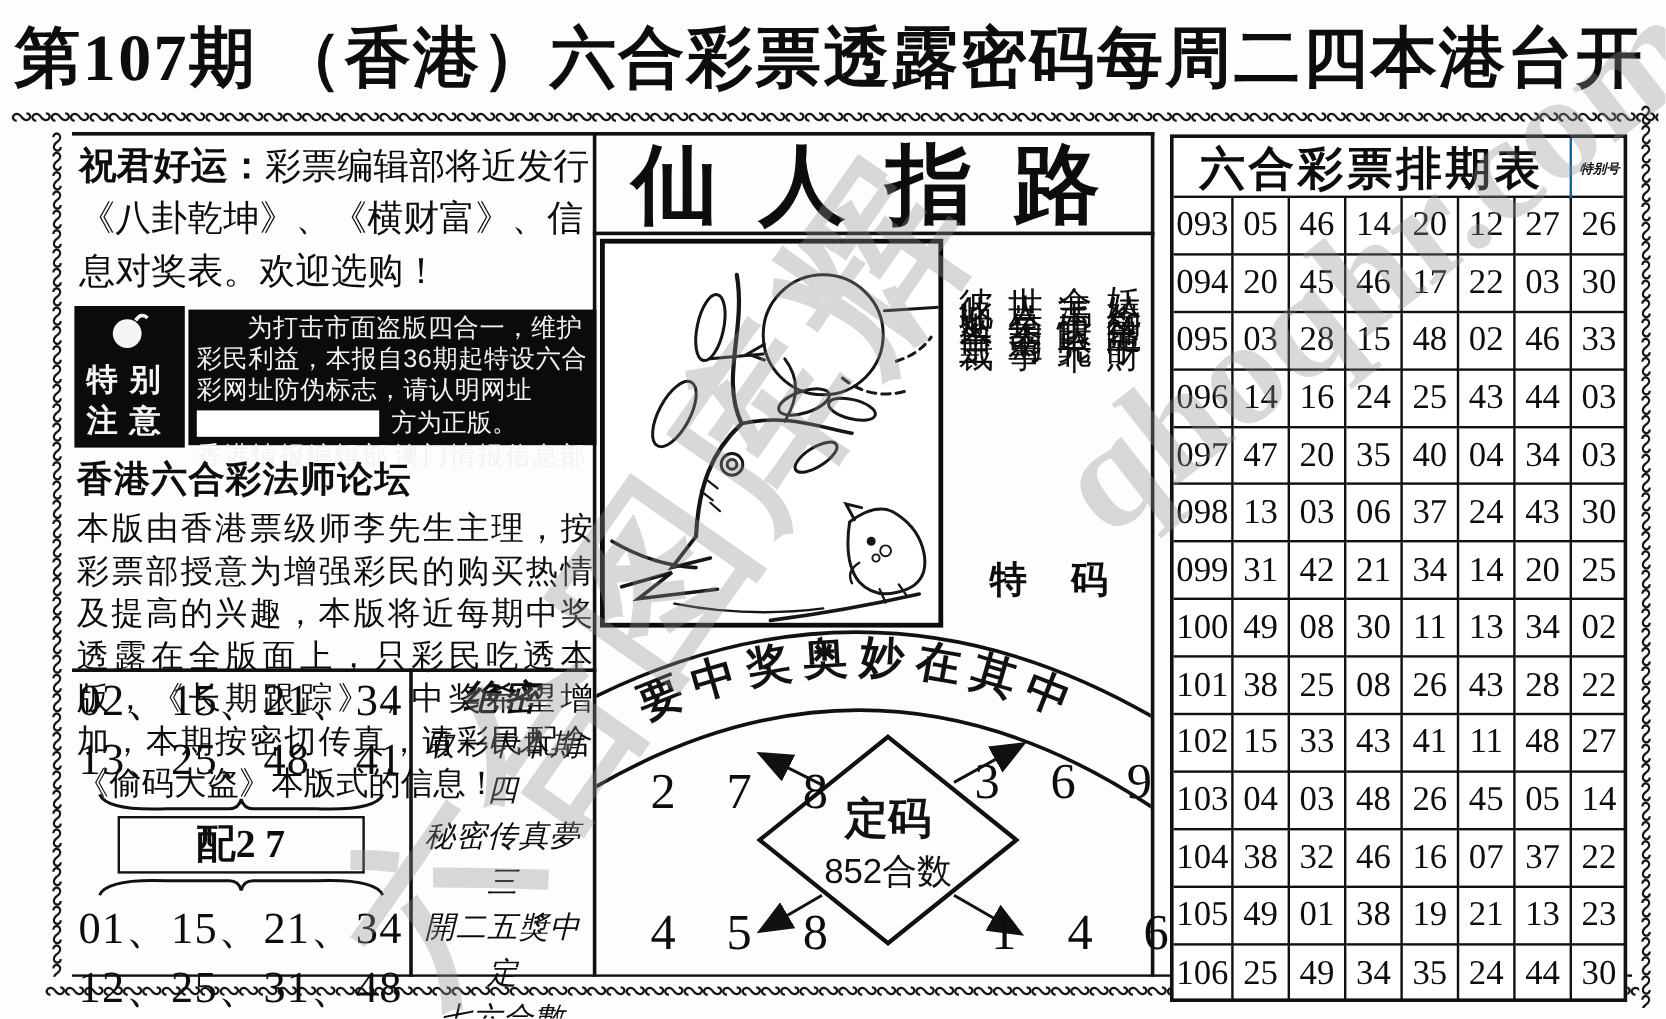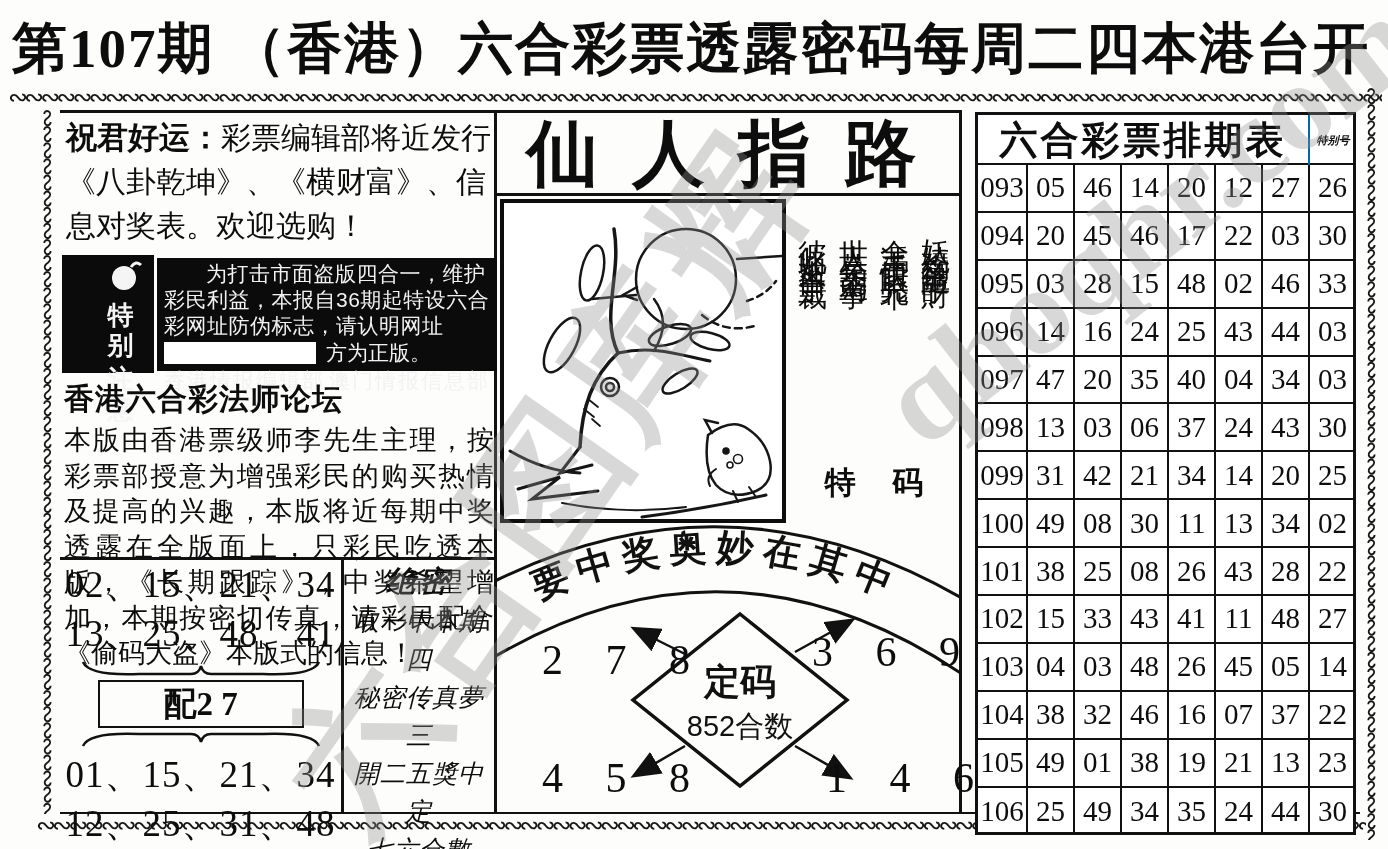--- a/index.html
+++ b/index.html
@@ -24,21 +24,21 @@
   #orn-left   { left:36px;   top:108px; width:22px;  height:706px; }
   #orn-right  { left:1358px; top:86px;  width:24px;  height:754px; }
   
   .line { position:absolute; background:#111; }
   
   .greeting { position:absolute; left:66px; top:116px; width:426px; font-size:30px; line-height:44px; }
   .greeting .lead { font-weight:900; font-size:31px; }
   .sign { text-align:right; font-weight:900; font-size:27px; padding-right:8px; margin-top:6px; letter-spacing:3px; }
   .notice-left {
     position:absolute; left:62px; top:255px; width:92px; height:118px; background:#0b0b0b;
-    color:#f5f5f5; text-align:center;padding-left:35px;
+    color:#f5f5f5; text-align:center;
   }
   .notice-label { margin-top:4px; font-size:26px; letter-spacing:10px; line-height:30px; font-weight:700; }
   .notice-right {
     position:absolute; left:157px; top:258px; width:340px; height:113px; background:#0b0b0b;
     color:#f2f2f2; font-size:21px; line-height:26px; padding:3px 7px 2px 7px;
   }
   .notice-body { text-indent:2em; letter-spacing:0.5px; }
   .redacted-row { display:flex; align-items:center; gap:10px; margin-top:1px; }
   .redacted-box { display:inline-block; width:152px; height:22px; background:#ffffff; }
   .notice-footer { display:flex; justify-content:space-between; margin-top:2px; letter-spacing:2px; }

